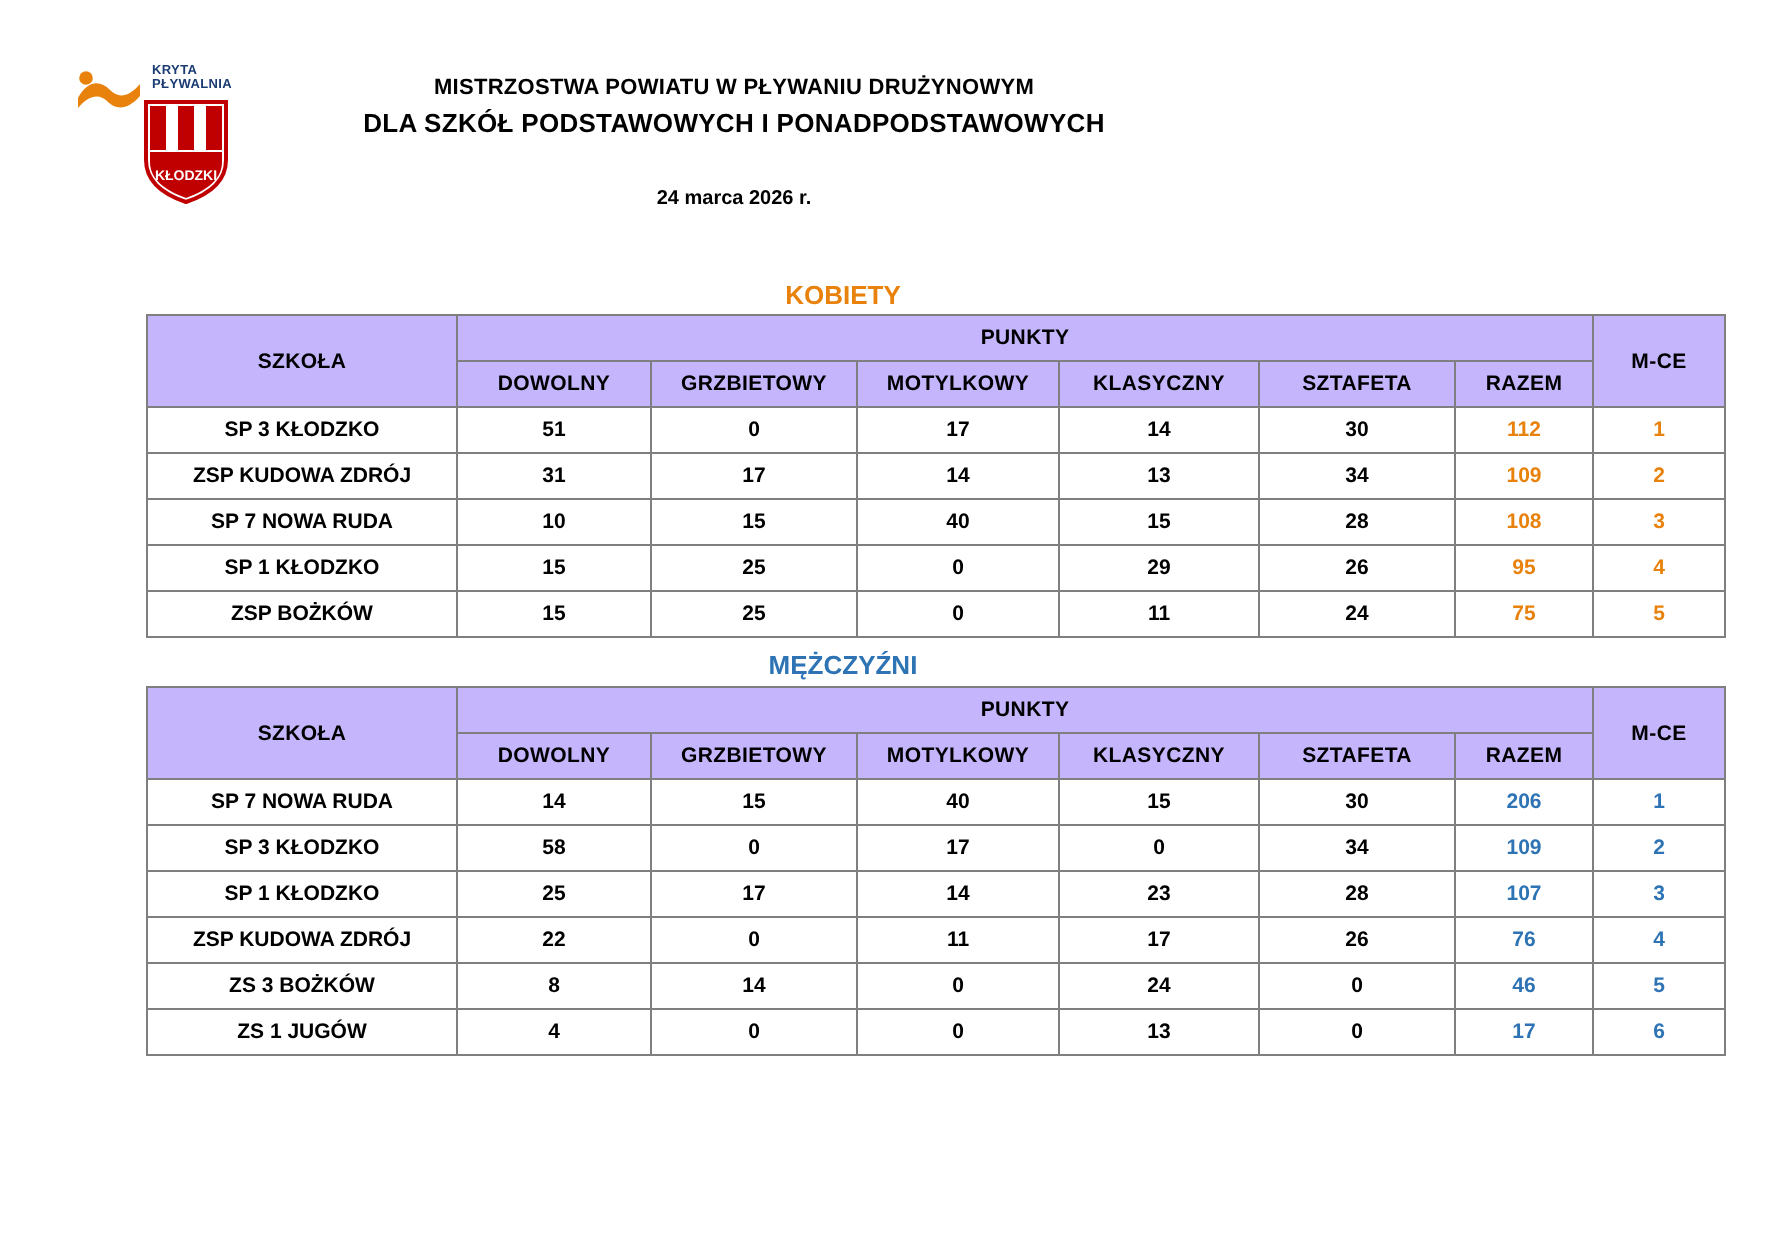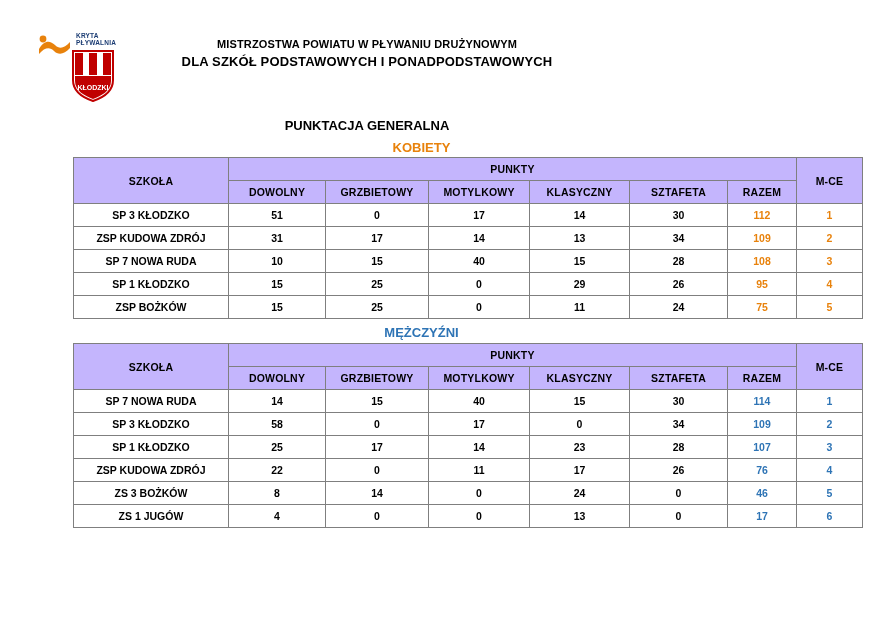--- a/index.html
+++ b/index.html
@@ -127,21 +127,21 @@
       <path d="M3 26 H39 V31 C39 41, 29 46, 21 49 C13 46, 3 41, 3 31 Z" fill="#c00000"></path>
       <rect x="3" y="3" width="8" height="22" fill="#c00000"></rect>
       <rect x="17" y="3" width="8" height="22" fill="#c00000"></rect>
       <rect x="31" y="3" width="8" height="22" fill="#c00000"></rect>
       <text x="21" y="40" font-size="7" font-family="Liberation Sans, sans-serif" font-weight="bold" fill="#ffffff" text-anchor="middle">KŁODZKI</text>
     </svg>
   </div>
 
   <div class="hdr hdr-line1">MISTRZOSTWA POWIATU W PŁYWANIU DRUŻYNOWYM</div>
   <div class="hdr hdr-line2">DLA SZKÓŁ PODSTAWOWYCH I PONADPODSTAWOWYCH</div>
-  <div class="hdr hdr-punkt">PUNKTACJA GENERALNA</div>
+  <div class="hdr hdr-date">24 marca 2026 r.</div>
 
   <div class="section-title section-women">KOBIETY</div>
 
   <table class="score" id="women-table">
     <colgroup>
       <col style="width:155px">
       <col style="width:97px">
       <col style="width:103px">
       <col style="width:101px">
       <col style="width:100px">
@@ -247,21 +247,21 @@
       </tr>
     </thead>
     <tbody>
       <tr>
         <td class="school-cell">SP 7 NOWA RUDA</td>
         <td>14</td>
         <td>15</td>
         <td>40</td>
         <td>15</td>
         <td>30</td>
-        <td class="razem-m">114</td>
+        <td class="razem-m">206</td>
         <td class="mce-m">1</td>
       </tr>
       <tr>
         <td class="school-cell">SP 3 KŁODZKO</td>
         <td>58</td>
         <td>0</td>
         <td>17</td>
         <td>0</td>
         <td>34</td>
         <td class="razem-m">109</td>

